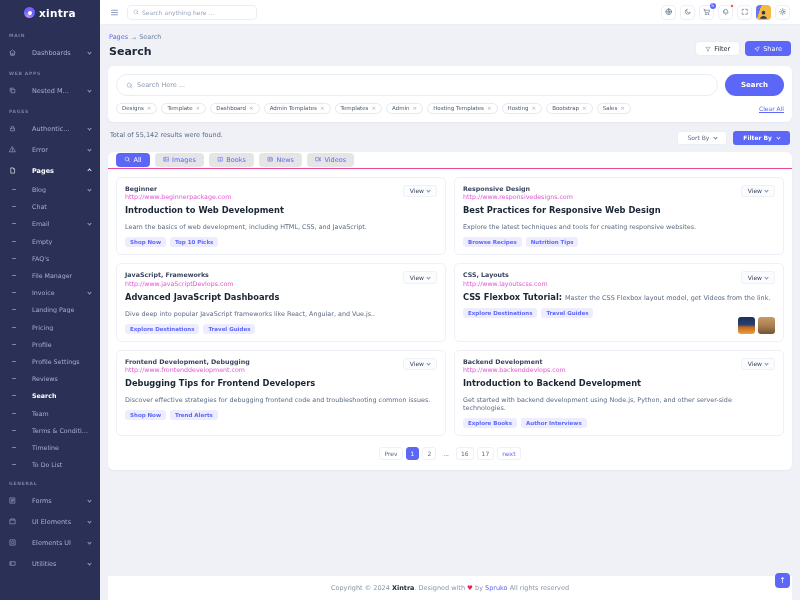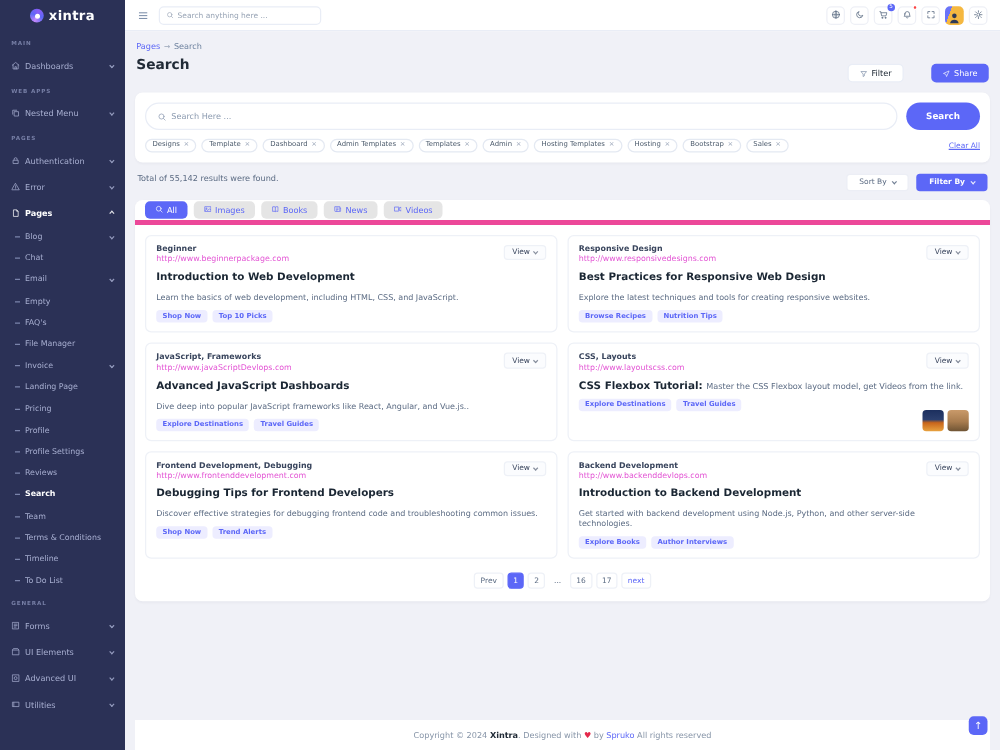--- a/index.html
+++ b/index.html
@@ -10,21 +10,21 @@
   svg.ic{display:block}
 
   
   .sidebar{width:100px;min-width:100px;height:600px;background:#2b3156;overflow:hidden;display:flex;flex-direction:column}
   .logo-row{height:25px;display:flex;align-items:center;justify-content:center;gap:4px;cursor:pointer}
   .logo-mark{width:11px;height:11px;border-radius:50%;background:conic-gradient(from 20deg,#8a5cf6,#5C67F7,#c187fa,#5C67F7,#8a5cf6);position:relative}
   .logo-mark::after{content:"";position:absolute;inset:3.5px;border-radius:50%;background:#fff}
   .logo-text{color:#fff;font-size:10.5px;font-weight:bold;letter-spacing:.3px}
   .nav{flex:1}
   .nav-sec{font-size:4.5px;font-weight:bold;letter-spacing:.7px;color:#777fa6;padding:8px 9px 4px}
-  .nav-item{display:flex;align-items:center;gap:4px;height:21px;padding:0 9px;font-size:6.5px;color:#a7aed0;cursor:pointer;white-space:nowrap}
+  .nav-item{display:flex;align-items:center;gap:16px;height:21px;padding:0 9px;font-size:6.5px;color:#a7aed0;cursor:pointer;white-space:nowrap}
   .nav-item svg.ic{width:7px;height:7px;flex:none}
   .nav-item .lbl{flex:1;overflow:hidden;text-overflow:ellipsis}
   .nav-item.active{color:#fff;font-weight:bold}
   .nav-item.sub{height:17.2px;padding-left:12px;font-size:6.3px}
   .dash{width:4px;border-top:1px solid #7b84ab;flex:none}
   .chev{width:3px;height:3px;border-right:1px solid currentColor;border-bottom:1px solid currentColor;display:inline-block;transform:rotate(45deg);opacity:.85;flex:none}
   .chev.up{transform:rotate(-135deg)}
   .chev.dd{margin-left:1px}
 
   
@@ -44,21 +44,21 @@
   .avatar{width:15px;height:15px;border-radius:4px;overflow:hidden;background:linear-gradient(110deg,#6a74f8 0%,#6a74f8 28%,#f5b840 28%);display:flex;align-items:flex-end;justify-content:center;color:#2f3a56;cursor:pointer;flex:none}
   .avatar svg{width:11px;height:11px}
 
   .content{flex:1;padding:5px 8px 0;min-height:0;display:flex;flex-direction:column}
 
   .page-head{display:flex;justify-content:space-between;align-items:flex-start;margin:3px 1px 8px}
   .bc{font-size:6.5px;color:#6e829f;display:flex;align-items:center;gap:3px}
   .bc .parent{color:#5C67F7;cursor:pointer}
   .bc .sep{color:#9aa6b9;font-size:6px}
   .page-title{font-size:11px;font-weight:bold;color:#212b37;margin-top:4px}
-  .head-actions{display:flex;gap:22px;margin-top:18px}
+  .head-actions{display:flex;gap:5px;margin-top:8px}
   .btn-sm{display:flex;align-items:center;gap:3px;height:15px;padding:0 9px;border-radius:4px;font-size:6.5px;font-weight:500}
   .btn-filter{background:#fff;border:1px solid #e9edf6;color:#212b37}
   .btn-filter svg{width:6px;height:6px;color:#6e829f}
   .btn-share{background:#5C67F7;color:#fff}
   .btn-share svg{width:6px;height:6px}
 
   .search-card{background:#fff;border-radius:6px;padding:8px;box-shadow:0 1px 2px rgba(16,24,40,.04)}
   .search-row{display:flex;gap:7px;align-items:center}
   .big-input{flex:1;display:flex;align-items:center;gap:4px;border:1px solid #e9edf6;border-radius:13px;height:22px;padding:0 9px;color:#8c9bb0}
   .big-input svg{width:7px;height:7px;flex:none}
@@ -68,21 +68,21 @@
   .tags-row{display:flex;align-items:center;gap:4px;margin-top:7px}
   .tag{display:flex;align-items:center;gap:3px;border:1px solid #e4e9f2;border-radius:8px;height:10.5px;padding:0 5px;font-size:5.5px;color:#4b5a6b;cursor:pointer;white-space:nowrap}
   .tag .x{color:#9aa6b9;cursor:pointer}
   .clear-all{margin-left:auto;color:#5C67F7;font-size:6px;text-decoration:underline;cursor:pointer;white-space:nowrap}
 
   .results-bar{display:flex;align-items:flex-start;margin:9px 2px 7px;font-size:6.5px;color:#5b6b83}
   .sort-btn{margin-left:auto;background:#fff;border:1px solid #eceef5;color:#5b6b83;font-size:6px;height:14px;padding:0 9px;border-radius:3px;display:flex;align-items:center;gap:4px}
   .filterby-btn{background:#5C67F7;color:#fff;font-size:6px;font-weight:600;height:14px;padding:0 10px;border-radius:3px;margin-left:6px;display:flex;align-items:center;gap:4px}
 
   .results-card{background:#fff;border-radius:6px;box-shadow:0 1px 2px rgba(16,24,40,.04)}
-  .tabs{display:flex;gap:5px;padding:1px 8px;border-bottom:4px solid #ec4899}
+  .tabs{display:flex;gap:5px;padding:1px 8px;border-bottom:1px solid #ec4899}
   .tab{display:flex;align-items:center;gap:3px;height:14px;padding:0 8px;border-radius:4px;font-size:6.5px;background:#e5e5e5;color:#5C67F7;font-weight:500}
   .tab svg{width:6.5px;height:6.5px}
   .tab.active{background:#5C67F7;color:#fff}
   .grid{display:grid;grid-template-columns:1fr 1fr;gap:8px;padding:8px}
   .rcard{border:1px solid #eef1f7;border-radius:5px;padding:7px 8px;position:relative;min-height:64px;background:#fff}
   .rcat{font-size:6.3px;font-weight:600;color:#39455d}
   .rurl{font-size:6.3px;color:#E354D4;margin-top:1.5px;cursor:pointer}
   .rtitle{font-size:8.3px;font-weight:bold;color:#1a2633;margin-top:5px}
   .inline-desc{font-weight:normal;font-size:6.5px;color:#5b6b83}
   .rdesc{font-size:6.4px;color:#5b6b83;margin-top:8px}
@@ -374,21 +374,21 @@
         <svg class="ic ">
           <use href="#i-ui"></use>
         </svg>
         <span class="lbl">UI Elements</span>
         <span class="chev "></span>
       </div>
       <div class="nav-item">
         <svg class="ic ">
           <use href="#i-adv"></use>
         </svg>
-        <span class="lbl">Advanced UI</span>
+        <span class="lbl">Elements UI</span>
         <span class="chev "></span>
       </div>
       <div class="nav-item">
         <svg class="ic ">
           <use href="#i-util"></use>
         </svg>
         <span class="lbl">Utilities</span>
         <span class="chev "></span>
       </div>
     </nav>

